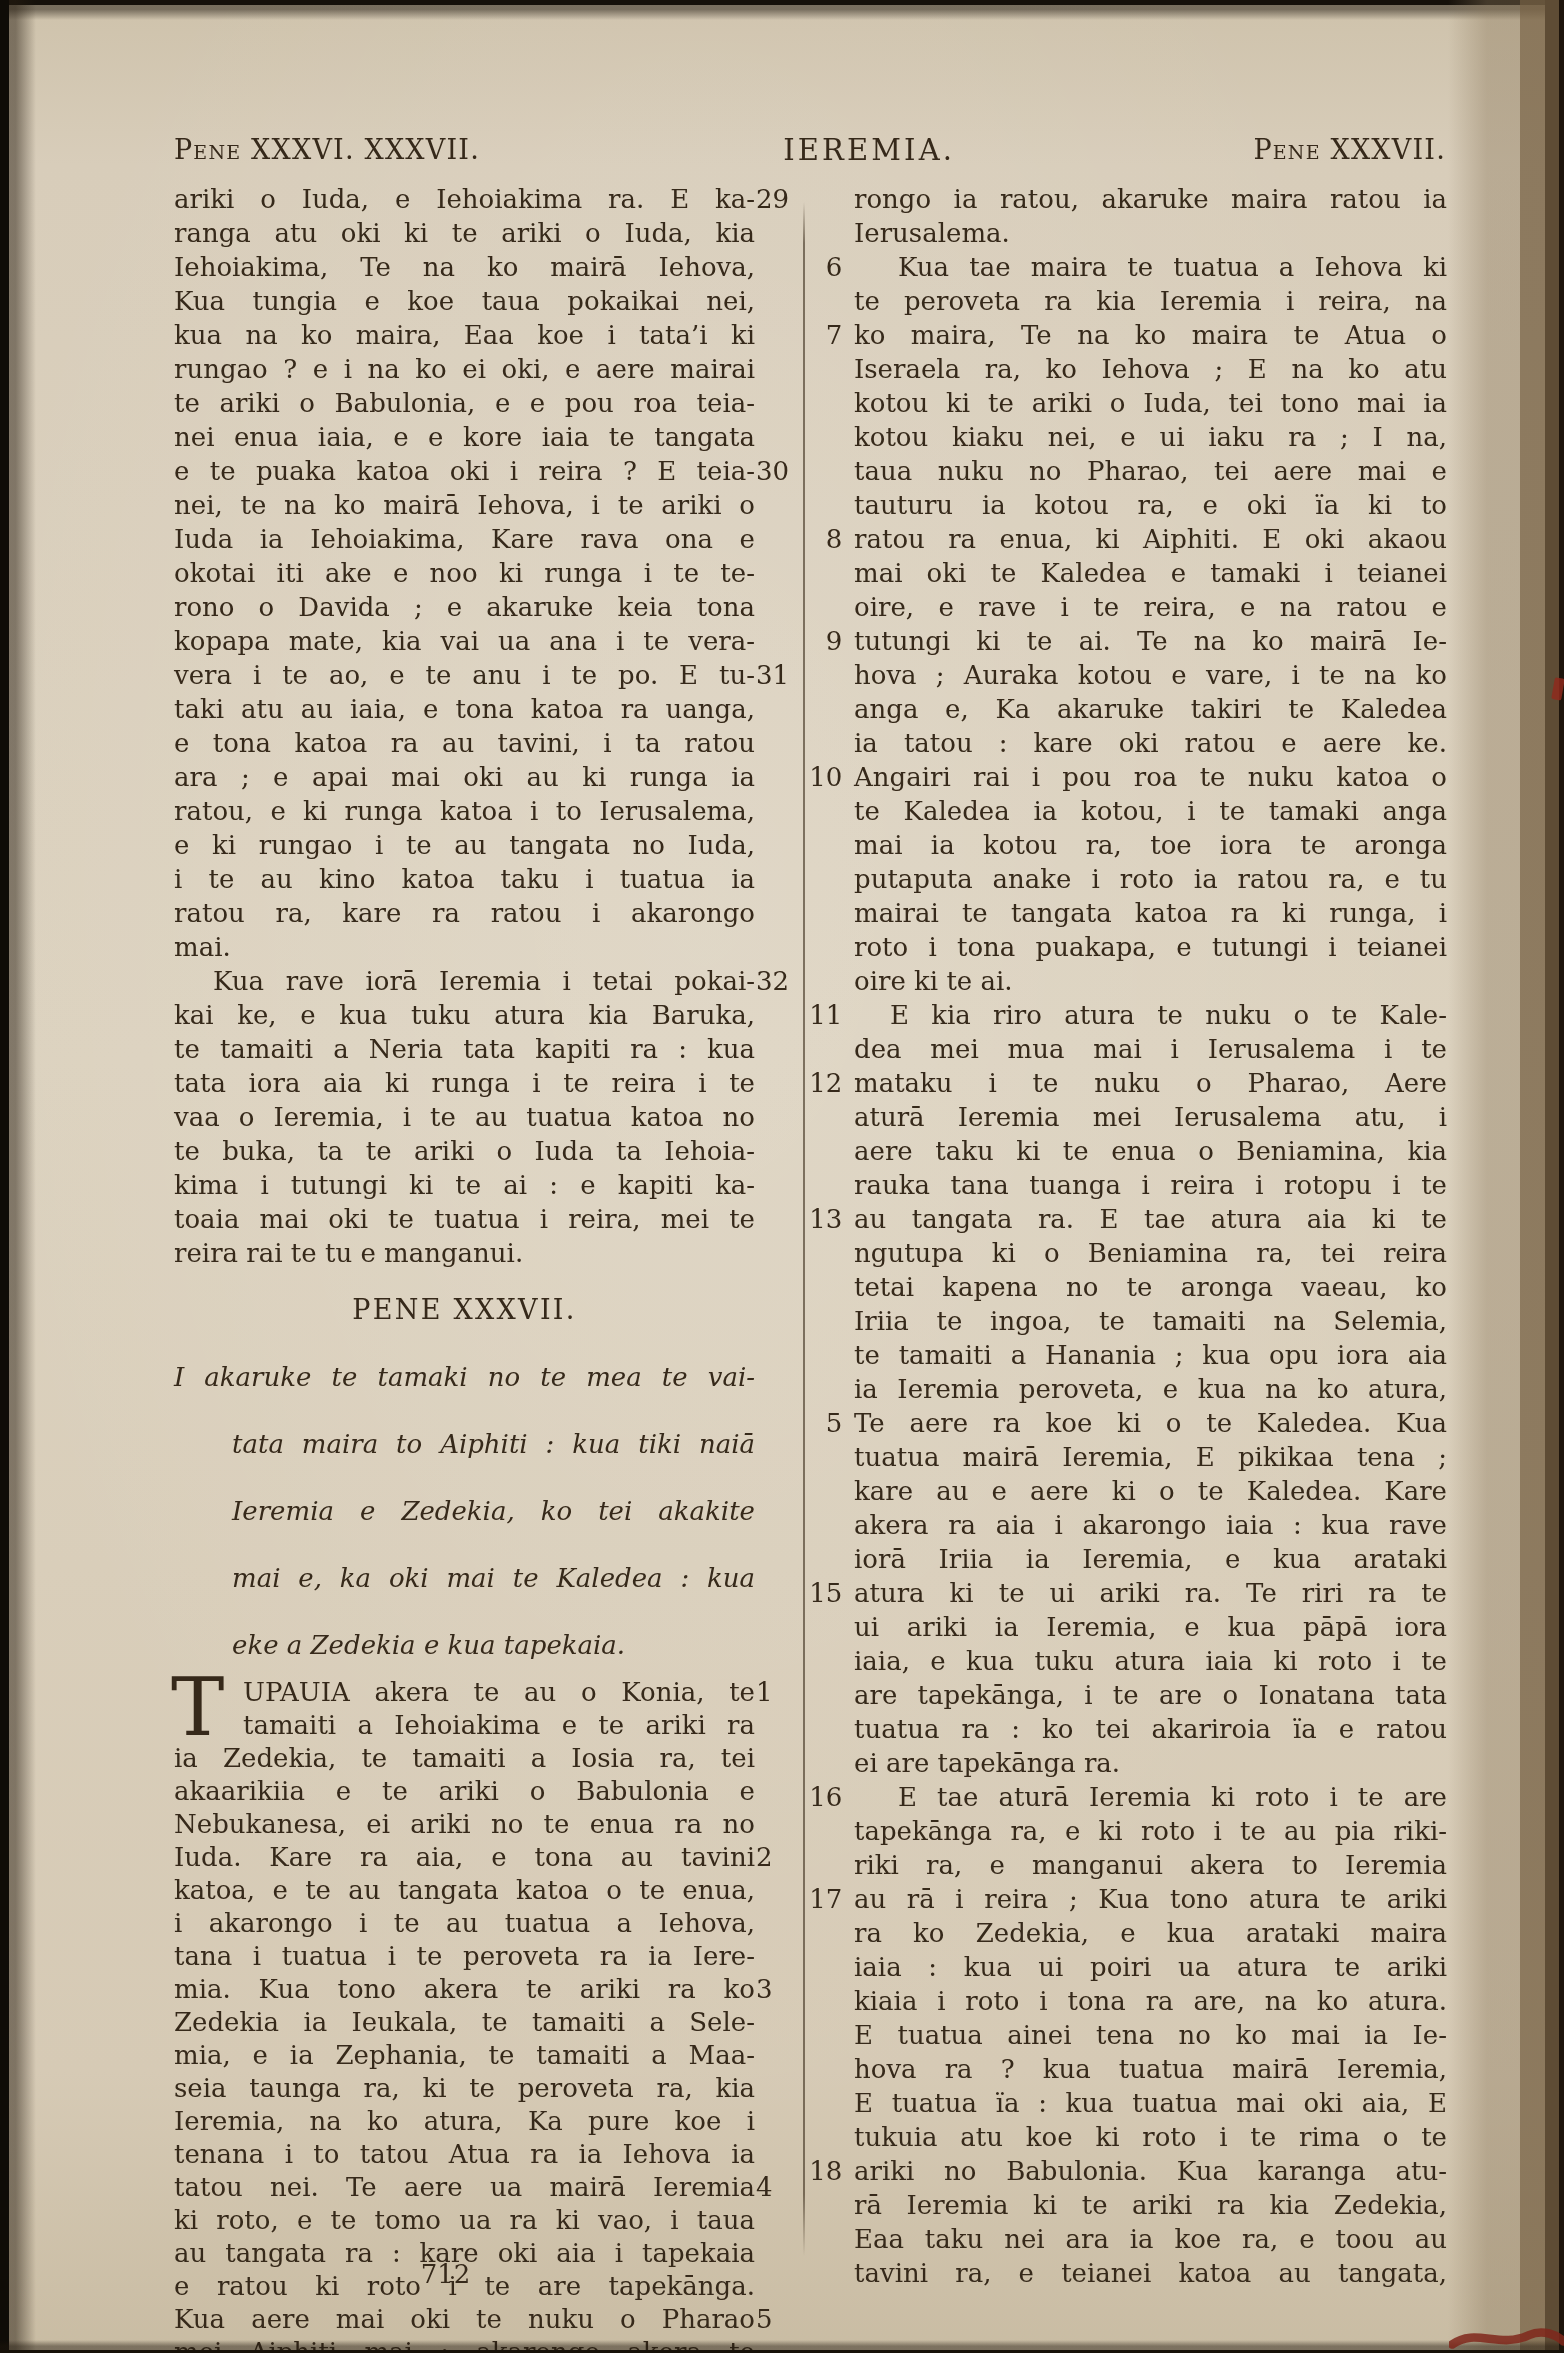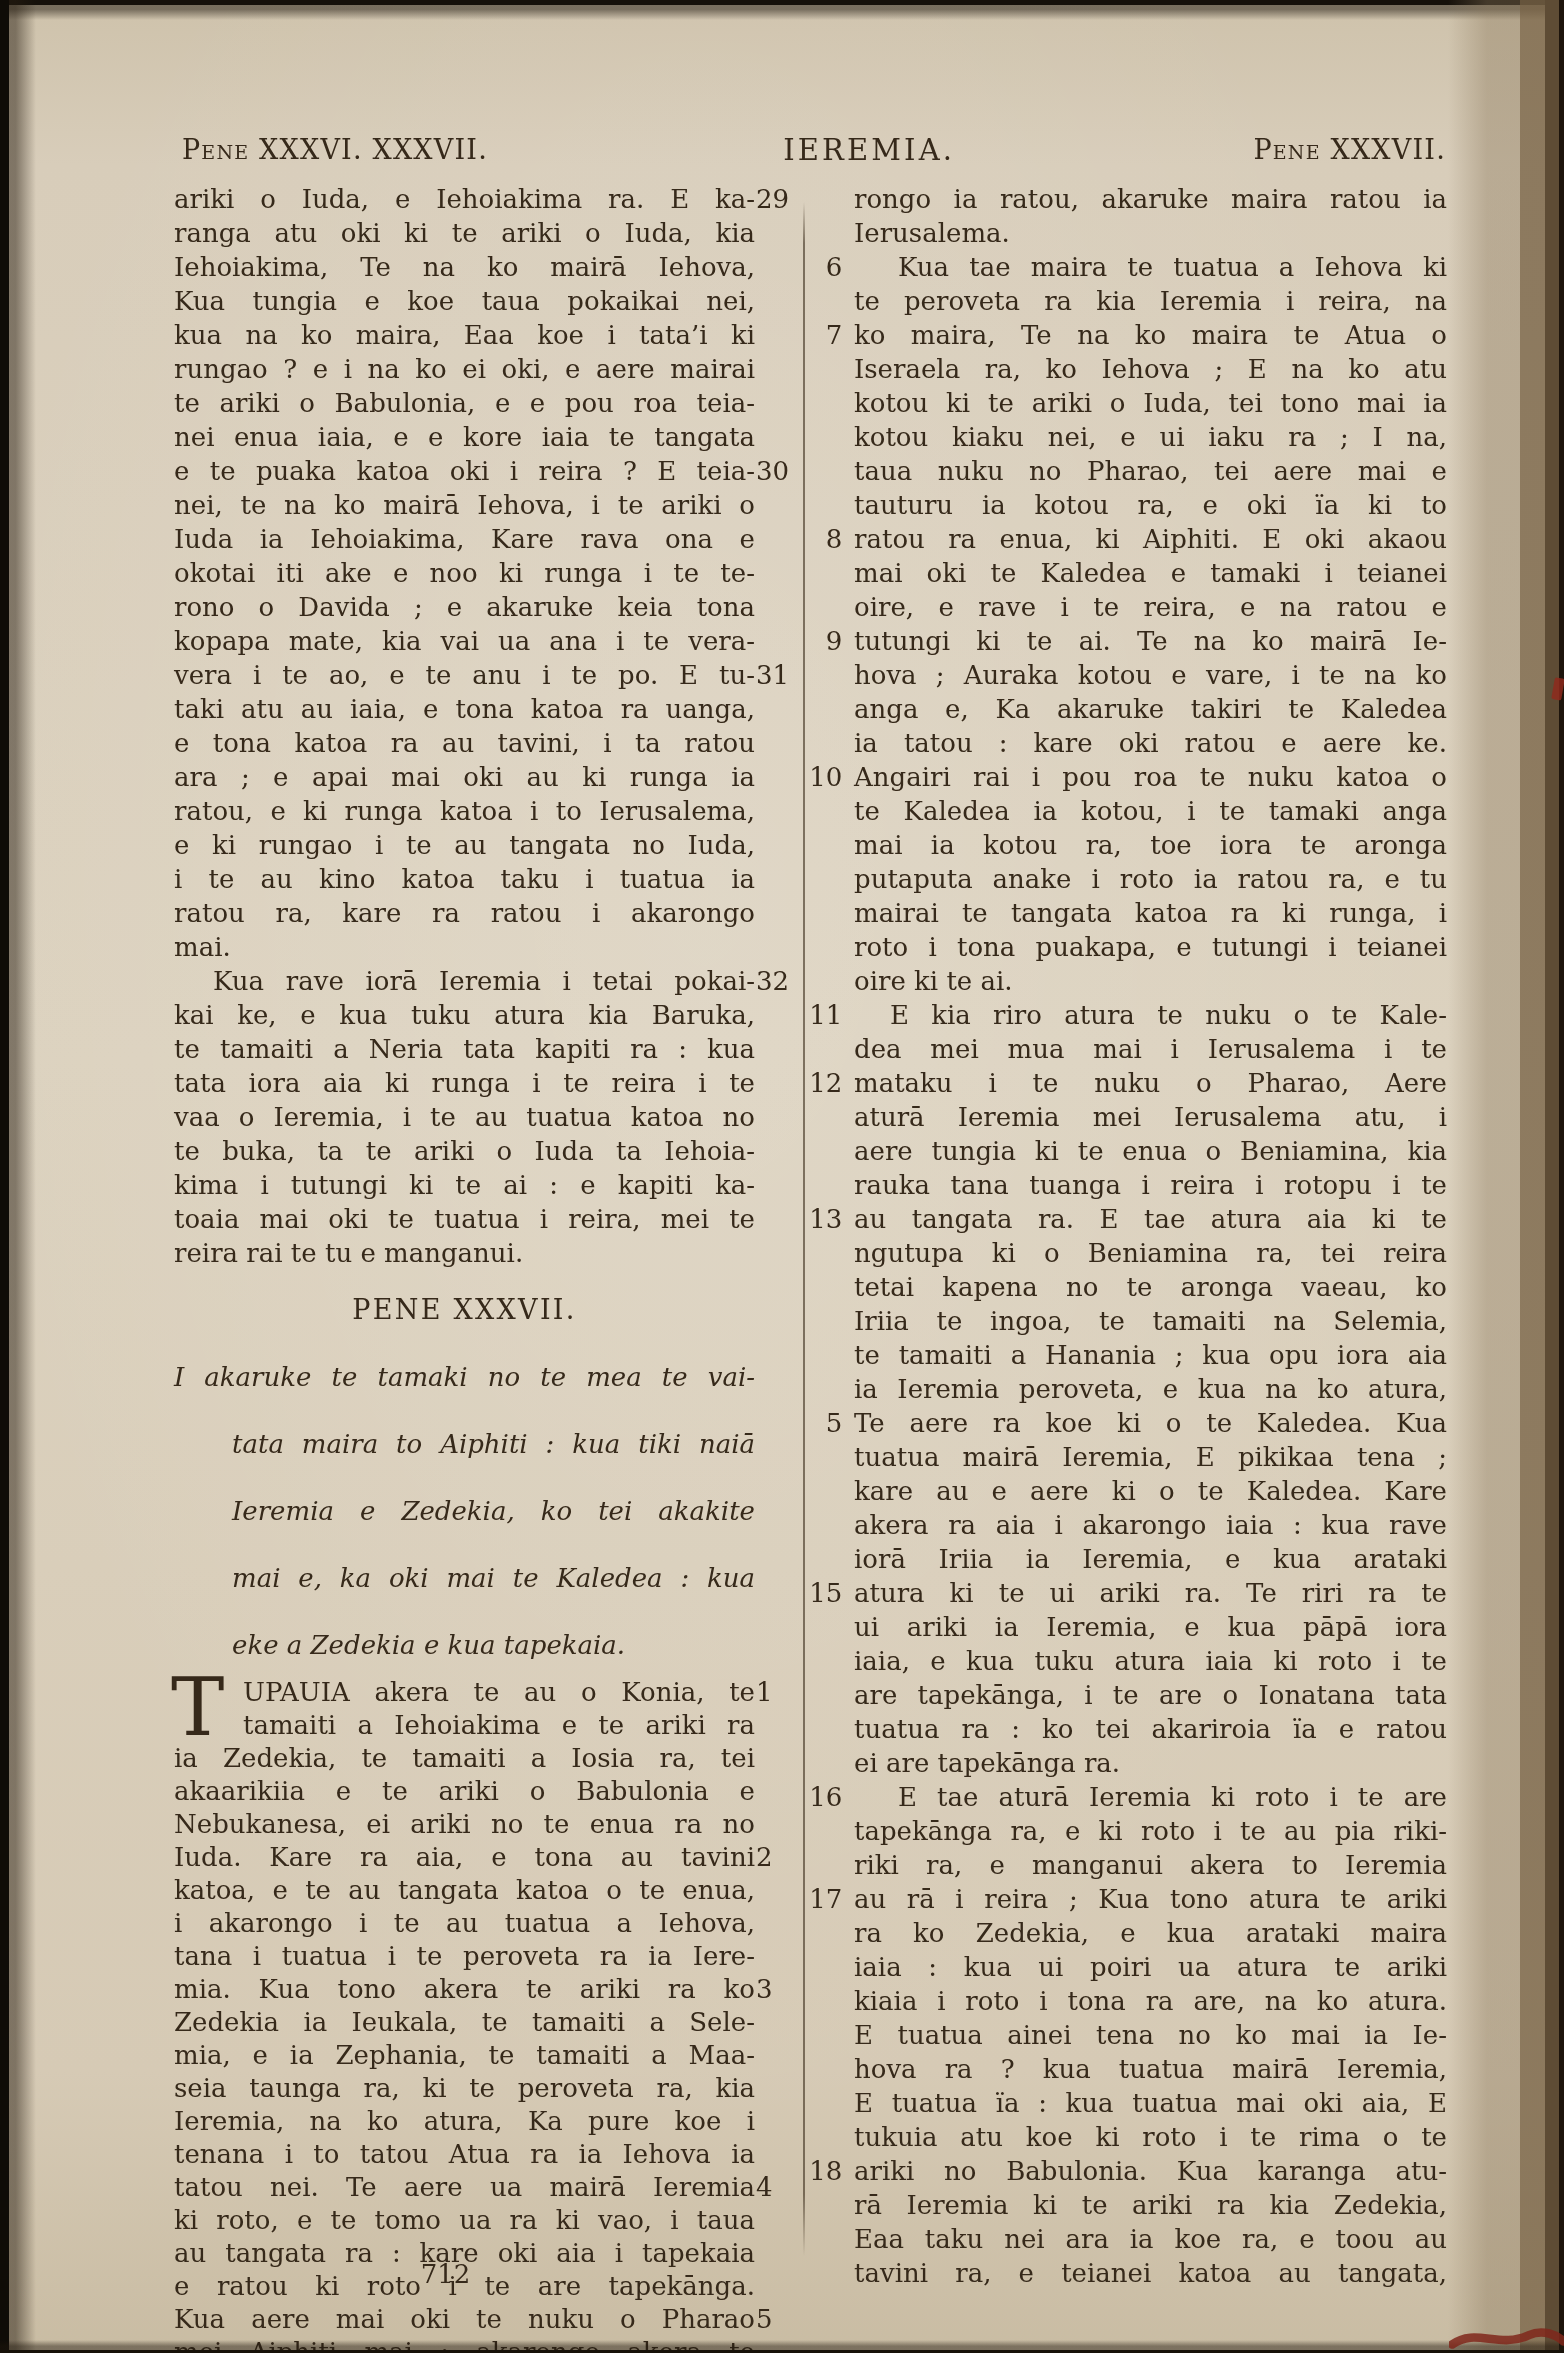--- a/index.html
+++ b/index.html
@@ -13,21 +13,21 @@
   .edge-top{top:0;left:0;right:0;height:20.3px;
     background:linear-gradient(180deg,#15100a 0 4.7px,rgba(33,25,15,.5) 4.7px 9.4px,rgba(33,25,15,0));}
   .edge-left{top:0;left:0;bottom:0;width:36px;
     background:linear-gradient(90deg,#0f0c07 0 9.4px,rgba(40,30,18,.5) 9.4px 15.6px,rgba(40,30,18,0));}
   .edge-right{top:0;right:0;bottom:0;width:117px;
     background:linear-gradient(270deg,#1d140c 0 5.5px,#5e4c35 5.5px 20.3px,rgba(122,101,72,.8) 20.3px 45px,rgba(138,119,90,.4) 45px 78px,rgba(138,119,90,0));}
   .edge-bottom{left:0;right:0;bottom:0;height:14px;
     background:linear-gradient(0deg,#171109 0 3.9px,rgba(30,22,12,.45) 3.9px 7.8px,rgba(30,22,12,0));}
   
   .runhead{position:absolute;top:131px;height:38px;line-height:38px;font-size:27px;}
-  .smallcaps{font-variant:small-caps;letter-spacing:1.2px;margin-left:8px;}
+  .smallcaps{font-variant:small-caps;letter-spacing:1.2px;}
   #header-left{left:174px;}
   #header-center{left:595px;width:360px;text-align:right;font-size:29px;letter-spacing:3.1px;}
   #header-right{right:119px;}
   
   .column{position:absolute;top:182px;}
   #col-left{left:174px;width:581px;}
   #col-right{left:854px;width:593px;}
   .line{position:relative;width:100%;box-sizing:border-box;height:34px;line-height:34px;
     font-size:26px;text-align:justify;text-align-last:justify;white-space:nowrap;}
   .line.last{text-align-last:left;}
@@ -162,21 +162,21 @@
         <div class="line">putaputa anake i roto ia ratou ra, e tu</div>
         <div class="line">mairai te tangata katoa ra ki runga, i</div>
         <div class="line">roto i tona puakapa, e tutungi i teianei</div>
         <div class="line last">oire ki te ai.</div>
       </div>
       <div class="block paragraph">
         <div class="line" style="padding-left: 36px;">E kia riro atura te nuku o te Kale-<span class="vnum">11</span></div>
         <div class="line">dea mei mua mai i Ierusalema i te</div>
         <div class="line">mataku i te nuku o Pharao, Aere<span class="vnum">12</span></div>
         <div class="line">aturā Ieremia mei Ierusalema atu, i</div>
-        <div class="line">aere tungia ki te enua o Beniamina, kia</div>
+        <div class="line">aere taku ki te enua o Beniamina, kia</div>
         <div class="line">rauka tana tuanga i reira i rotopu i te</div>
         <div class="line">au tangata ra. E tae atura aia ki te<span class="vnum">13</span></div>
         <div class="line">ngutupa ki o Beniamina ra, tei reira</div>
         <div class="line">tetai kapena no te aronga vaeau, ko</div>
         <div class="line">Iriia te ingoa, te tamaiti na Selemia,</div>
         <div class="line">te tamaiti a Hanania ; kua opu iora aia</div>
         <div class="line">ia Ieremia peroveta, e kua na ko atura,</div>
         <div class="line">Te aere ra koe ki o te Kaledea. Kua<span class="vnum">5</span></div>
         <div class="line">tuatua mairā Ieremia, E pikikaa tena ;</div>
         <div class="line">kare au e aere ki o te Kaledea. Kare</div>

